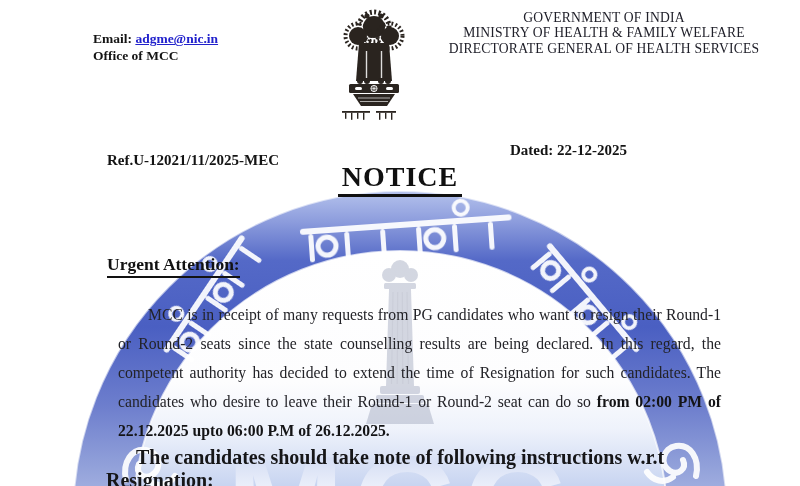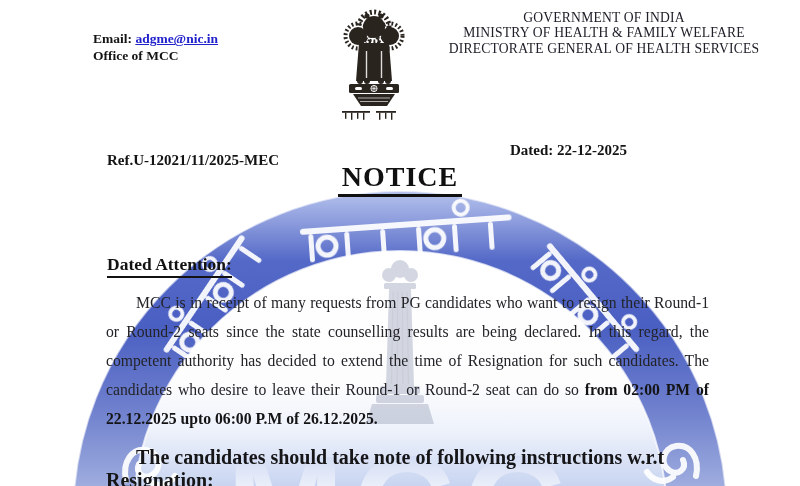--- a/index.html
+++ b/index.html
@@ -22,21 +22,21 @@
   .refno{position:absolute;left:107px;top:11px;}
   .dated{position:absolute;left:510px;top:1px;}
 
   .titlewrap{position:absolute;left:0;top:161px;width:800px;text-align:center;}
   .title{display:inline-block;font-size:28px;font-weight:bold;letter-spacing:1px;color:#101010;
          border-bottom:3.5px solid #101010;padding:0 4px 1px 4px;}
 
   .urgent{position:absolute;left:107px;top:254px;font-size:17.5px;font-weight:bold;color:#121212;
           border-bottom:2.5px solid #121212;padding-bottom:1px;}
 
-  .para{position:absolute;left:106px;top:288px;width:603px;margin:0;
+  .para{position:absolute;left:106px;top:288px;width:603px;margin:12px;
         font-size:15.7px;line-height:29px;text-align:justify;text-indent:30px;color:#232328;}
   .para .b{font-weight:bold;color:#141416;}
 
   .closing{position:absolute;left:106px;top:446px;width:650px;margin:0;
            font-size:20px;font-weight:bold;text-indent:30px;color:#161618;}
 </style>
 </head>
 <body>
 
 <div class="page">
@@ -204,20 +204,20 @@
 
     <div class="refrow">
       <span class="refno">Ref.U-12021/11/2025-MEC</span>
       <span class="dated">Dated: 22-12-2025</span>
     </div>
 
     <div class="titlewrap">
       <span class="title">NOTICE</span>
     </div>
 
-    <div class="urgent">Dated Attention:</div>
+    <div class="urgent">Urgent Attention:</div>
 
     <p class="para"><span>MCC is in receipt of many requests from PG candidates who want to resign their Round-1 or Round-2 seats since the state counselling results are being declared. In this regard, the competent authority has decided to extend the time of Resignation for such candidates. The candidates who desire to leave their Round-1 or Round-2 seat can do so </span><span class="b">from 02:00 PM of 22.12.2025 upto 06:00 P.M of 26.12.2025.</span></p>
 
     <p class="closing">The candidates should take note of following instructions w.r.t Resignation:</p>
 
   </div>
 </div>
 
 </body></html>

